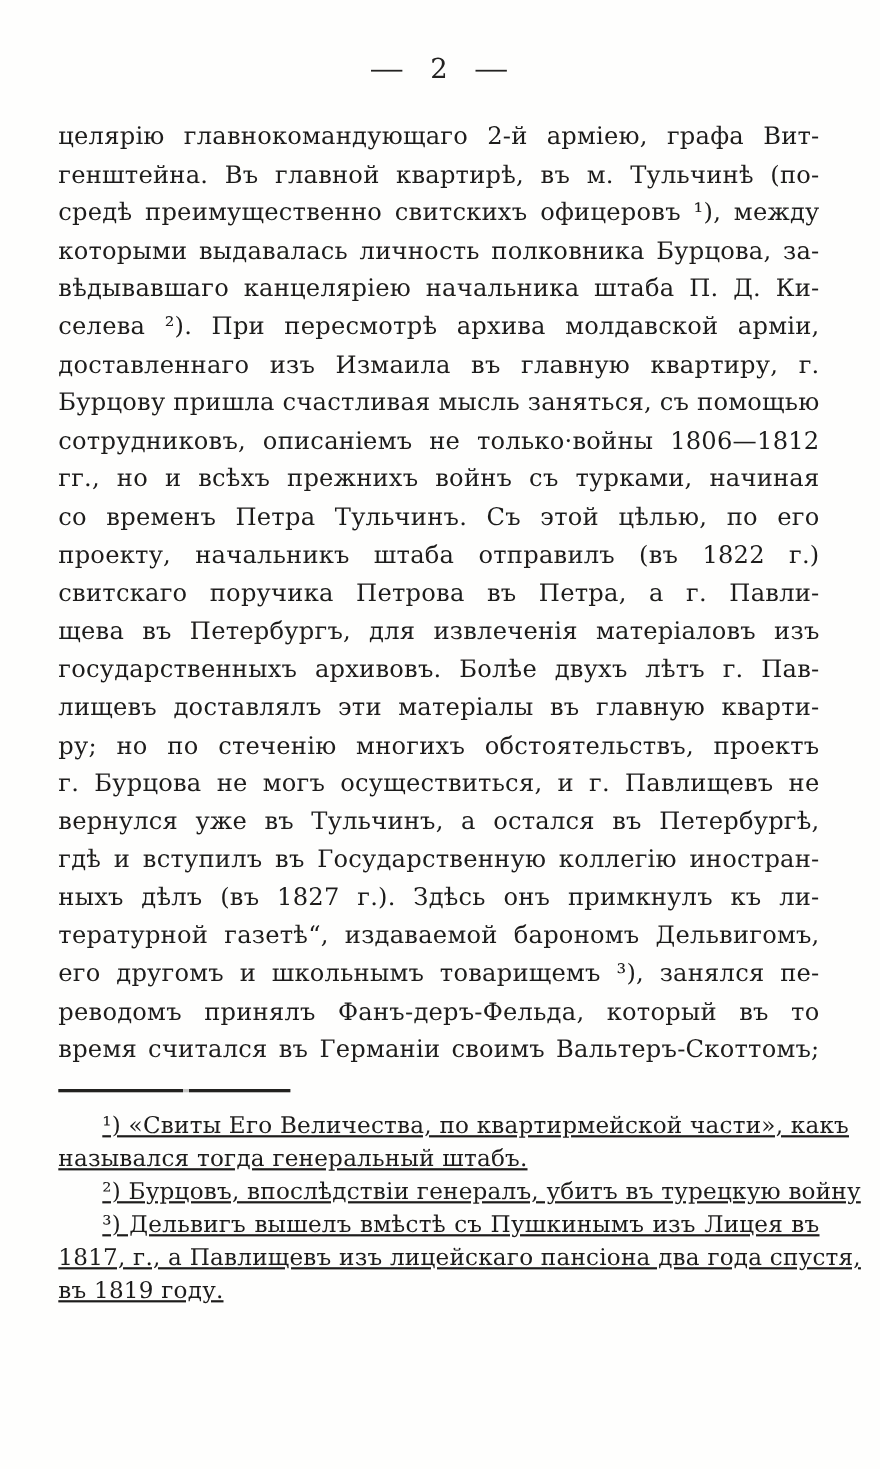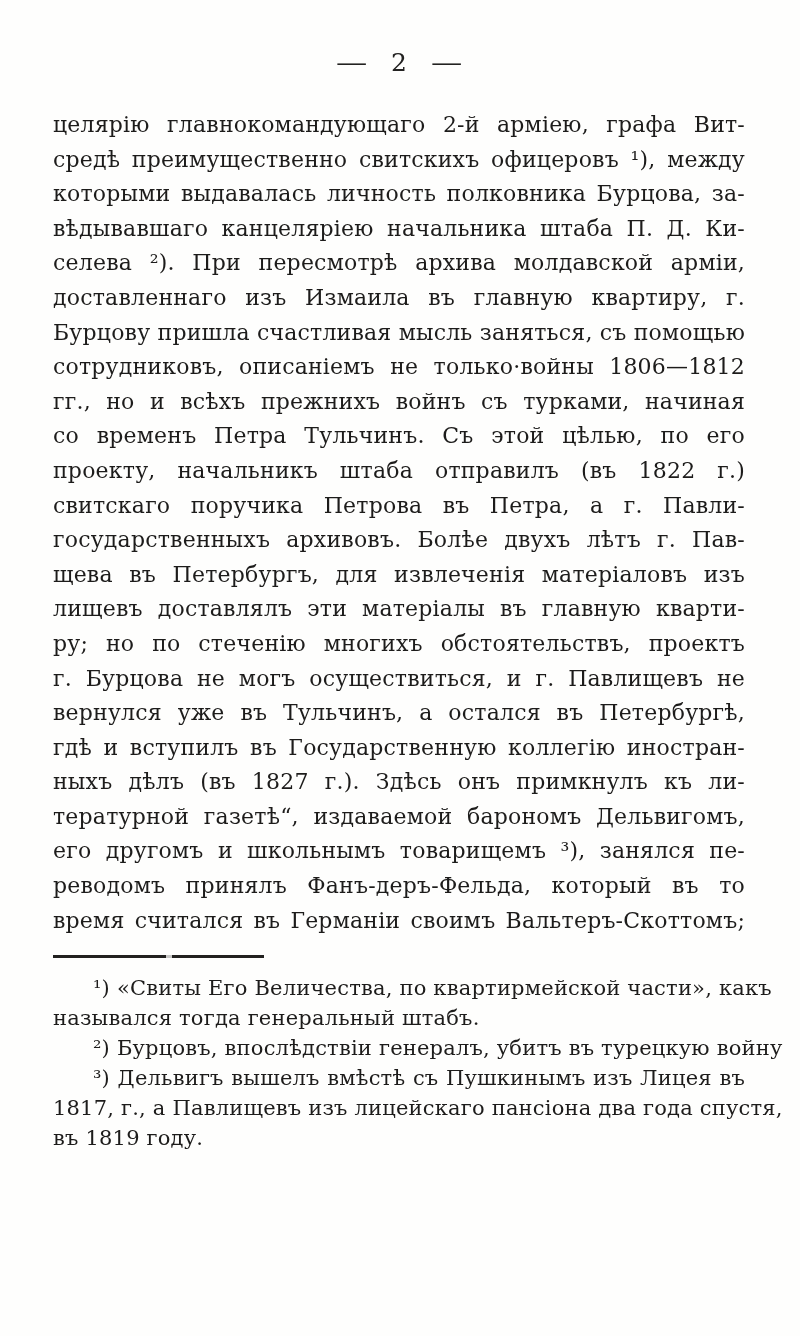--- a/index.html
+++ b/index.html
@@ -57,20 +57,21 @@
     margin-top: 15px;
   }
   .fn-line {
     height: 30px;
     line-height: 30px;
     font-size: 21px;
     text-align: justify;
     text-align-last: justify;
     white-space: nowrap;
     letter-spacing: 0.2px;
+    text-decoration: underline;
   }
   .fn-line.fn-first {
     padding-left: 40px;
   }
   .fn-line.fn-last {
     text-align-last: left;
   }
 </style>
 </head>
 <body>
@@ -78,33 +79,34 @@
 <div class="page">
 
   <div class="running-head">
     <span class="dash">—</span>
     <span>2</span>
     <span class="dash">—</span>
   </div>
 
   <div class="body-text" id="body-lines">
       <div class="body-line">целярію главнокомандующаго 2-й арміею, графа Вит-</div>
+      <div class="body-line">генштейна. Въ главной квартирѣ, въ м. Тульчинѣ (по-</div>
       <div class="body-line">средѣ преимущественно свитскихъ офицеровъ ¹), между</div>
       <div class="body-line">которыми выдавалась личность полковника Бурцова, за-</div>
       <div class="body-line">вѣдывавшаго канцеляріею начальника штаба П. Д. Ки-</div>
       <div class="body-line">селева ²). При пересмотрѣ архива молдавской арміи,</div>
       <div class="body-line">доставленнаго изъ Измаила въ главную квартиру, г.</div>
       <div class="body-line">Бурцову пришла счастливая мысль заняться, съ помощью</div>
       <div class="body-line">сотрудниковъ, описаніемъ не только·войны 1806—1812</div>
       <div class="body-line">гг., но и всѣхъ прежнихъ войнъ съ турками, начиная</div>
       <div class="body-line">со временъ Петра Тульчинъ. Съ этой цѣлью, по его</div>
       <div class="body-line">проекту, начальникъ штаба отправилъ (въ 1822 г.)</div>
       <div class="body-line">свитскаго поручика Петрова въ Петра, а г. Павли-</div>
+      <div class="body-line">щева въ Петербургъ, для извлеченія матеріаловъ изъ</div>
       <div class="body-line">государственныхъ архивовъ. Болѣе двухъ лѣтъ г. Пав-</div>
-      <div class="body-line">щева въ Петербургъ, для извлеченія матеріаловъ изъ</div>
       <div class="body-line">лищевъ доставлялъ эти матеріалы въ главную кварти-</div>
       <div class="body-line">ру; но по стеченію многихъ обстоятельствъ, проектъ</div>
       <div class="body-line">г. Бурцова не могъ осуществиться, и г. Павлищевъ не</div>
       <div class="body-line">вернулся уже въ Тульчинъ, а остался въ Петербургѣ,</div>
       <div class="body-line">гдѣ и вступилъ въ Государственную коллегію иностран-</div>
       <div class="body-line">ныхъ дѣлъ (въ 1827 г.). Здѣсь онъ примкнулъ къ ли-</div>
       <div class="body-line">тературной газетѣ“, издаваемой барономъ Дельвигомъ,</div>
       <div class="body-line">его другомъ и школьнымъ товарищемъ ³), занялся пе-</div>
       <div class="body-line">реводомъ принялъ Фанъ-деръ-Фельда, который въ то</div>
       <div class="body-line">время считался въ Германіи своимъ Вальтеръ-Скоттомъ;</div>

